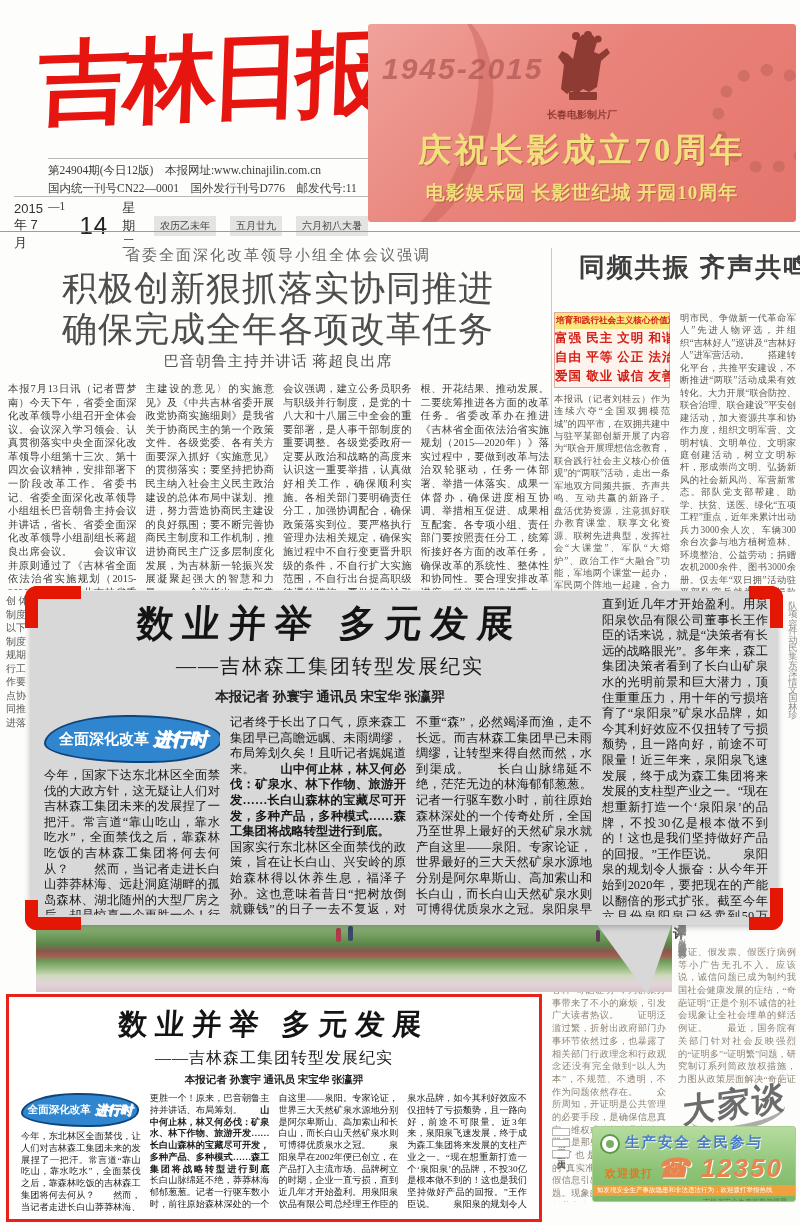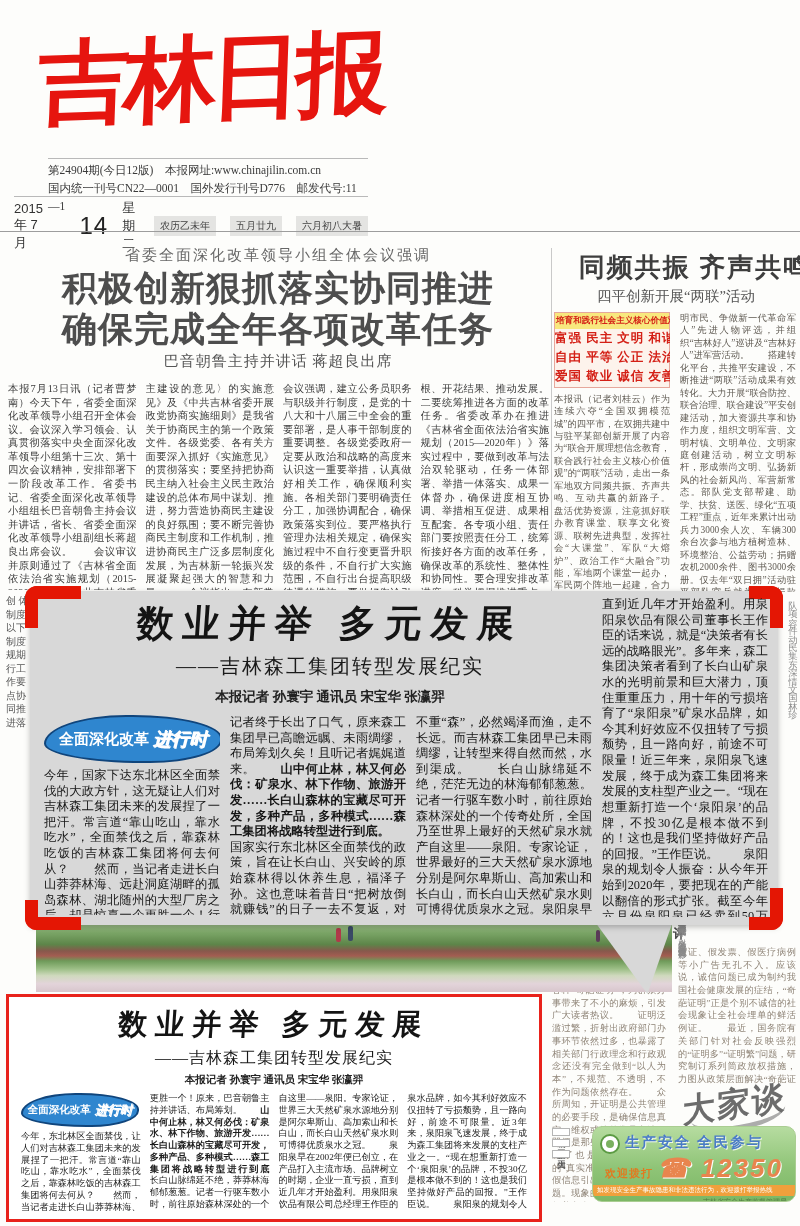--- a/index.html
+++ b/index.html
@@ -37,21 +37,21 @@
     font-size:19px; font-weight:bold; color:#f2e07c; letter-spacing:1px;
     text-shadow:1px 1px 0 rgba(150,60,50,.45); }
   .banner-reel { position:absolute; right:-26px; top:40px; width:110px; height:110px; border-radius:50%;
     border:12px dotted rgba(190,100,92,.55); }
   .banner-ribbon { position:absolute; left:-30px; top:-20px; width:150px; height:240px; border-radius:50%;
     border-right:18px solid rgba(200,95,88,.45); transform:rotate(18deg); }
 
   
   .lead-kicker { left:8px; top:246px; width:540px; text-align:center; font-size:15px; color:#666; letter-spacing:2px; }
   .lead-headline { left:8px; top:268px; width:540px; text-align:center; font-size:35px; line-height:1.16;
-    font-weight:bold; color:#4d4d4d; font-family:"Liberation Sans",sans-serif; letter-spacing:1px; }
+    font-weight:normal; color:#4d4d4d; font-family:"Liberation Sans",sans-serif; letter-spacing:1px; }
   .lead-byline { left:8px; top:352px; width:540px; text-align:center; font-size:15px; color:#555; letter-spacing:1px; }
   .lead-body { left:8px; top:382px; width:541px; height:208px; display:flex; gap:9px; }
   .lead-col { flex:1; font-size:10.3px; line-height:1.32; color:#3c3c3c; text-align:justify; overflow:hidden; }
   .vline { width:1px; background:#c9c9c9; }
 
   
   .ra-headline { left:575px; top:250px; width:240px; text-align:center; font-size:26px; font-weight:bold;
     color:#3e3e3e; letter-spacing:2px; }
   .ra-subhead { left:556px; top:287px; width:240px; text-align:center; font-size:14.5px; color:#555; }
   .ra-cols { left:554px; top:312px; width:242px; height:280px; display:flex; gap:10px; }
@@ -130,21 +130,21 @@
   .cm-name { left:682px; top:1082px; font-size:33px; font-weight:bold; color:#6c6c6c;
     transform:rotate(-8deg) skewX(-8deg); letter-spacing:2px; z-index:2; }
   .cm-swoosh { left:690px; top:1096px; width:96px; height:34px; border-bottom:5px solid #8a8a8a;
     border-radius:50%; transform:rotate(-10deg); opacity:.7; }
 
   .editors { left:552px; top:1128px; width:18px; display:flex; flex-direction:column; gap:3px; z-index:2; }
   .ed-box { border:1px solid #b5b5b5; writing-mode:vertical-rl; font-size:8.5px; color:#555;
     padding:3px 1px; text-align:center; background:#fff; }
 
   
-  .ad { left:592px; top:1126px; width:204px; height:76px; border:1px solid #aacd92; border-radius:10px;
+  .ad { left:592px; top:1126px; width:204px; height:76px; border:1px solid #aacd92; border-radius:3px;
     background:linear-gradient(180deg,#b6dca0 0%,#8fc477 55%,#7cb765 100%); overflow:hidden; z-index:2;
     font-family:"Liberation Sans",sans-serif; }
   .ad-logo { position:absolute; left:7px; top:7px; width:20px; height:20px; border-radius:50%;
     background:#fff; border:2px solid #5c9b44; }
   .ad-logo::after { content:""; position:absolute; left:4px; top:4px; width:8px; height:8px;
     border-radius:50%; background:#7ab05f; }
   .ad-slogan { margin-top:6px; text-align:center; font-size:14.5px; font-weight:bold; color:#4a7bc8;
     letter-spacing:2px; text-shadow:1px 1px 0 #eef7e6; }
   .ad-row { display:flex; align-items:baseline; justify-content:center; gap:4px; margin-top:1px; }
   .ad-call { font-size:11px; font-weight:bold; color:#e07a20; letter-spacing:1px; }
@@ -171,39 +171,57 @@
   <div class="abs date-row">
     <span class="date-main">2015 年 7 月</span>
     <span class="date-day">14</span>
     <span class="date-week">星期二</span>
     <span class="cal-box">农历乙未年</span>
     <span class="cal-box">五月廿九</span>
     <span class="cal-box">六月初八大暑</span>
   </div>
   <div class="abs hairline" style="left:0; top:231px; width:800px; background:#9d9d9d;"></div>
 
+  <div class="abs banner">
+    <div class="banner-ribbon"></div>
+    <div class="banner-reel"></div>
+    <div class="banner-years">1945-2015</div>
+    <div class="banner-statue">
+      <svg width="58" height="76" viewBox="0 0 58 76">
+        <g fill="#8e3b33">
+          <rect x="16" y="62" width="28" height="8" rx="1"></rect>
+          <path d="M24 10 l6 -6 4 5 6 -4 4 7 -3 10 5 2 8 -6 3 5 -9 8 -4 26 -8 5 -6 -3 -5 4 -7 -2 -4 3 -6 -5 3 -24 -6 -8 4 -6 6 3 5 5z"></path>
+          <circle cx="23" cy="6" r="4"></circle>
+            <circle cx="35" cy="5" r="4"></circle>
+            <circle cx="45" cy="9" r="3.6"></circle>
+        </g>
+      </svg>
+    </div>
+    <div class="banner-seal">长春电影制片厂</div>
+    <div class="banner-title">庆祝长影成立70周年</div>
+    <div class="banner-sub">电影娱乐园 长影世纪城 开园10周年</div>
+  </div>
 
   <div class="abs lead-kicker">省委全面深化改革领导小组全体会议强调</div>
   <div class="abs lead-headline">
     <div>积极创新狠抓落实协同推进</div>
     <div>确保完成全年各项改革任务</div>
   </div>
   <div class="abs lead-byline">巴音朝鲁主持并讲话 蒋超良出席</div>
 
   <div class="abs lead-body">
     <div class="lead-col">本报7月13日讯（记者曹梦南）今天下午，省委全面深化改革领导小组召开全体会议。会议深入学习领会、认真贯彻落实中央全面深化改革领导小组第十三次、第十四次会议精神，安排部署下一阶段改革工作。省委书记、省委全面深化改革领导小组组长巴音朝鲁主持会议并讲话，省长、省委全面深化改革领导小组副组长蒋超良出席会议。　　会议审议并原则通过了《吉林省全面依法治省实施规划（2015-2020年）》《中共吉林省委贯彻〈中共中央关于加强社会主义协商民主建设的意见〉的实施意见》及《中共吉林省委开展政党协商实施细则》《中共吉林省委关于进一步激发人才活力服务创新驱动发展战略的若干意见》及《吉林省重大科技项目研发人才团队支持计划实施办法》《吉林省科技项目研发人才引进服务办法》《吉林省高</div>
     <div class="lead-col">主建设的意见〉的实施意见》及《中共吉林省委开展政党协商实施细则》是我省关于协商民主的第一个政策文件。各级党委、各有关方面要深入抓好《实施意见》的贯彻落实；要坚持把协商民主纳入社会主义民主政治建设的总体布局中谋划、推进，努力营造协商民主建设的良好氛围；要不断完善协商民主制度和工作机制，推进协商民主广泛多层制度化发展，为吉林新一轮振兴发展凝聚起强大的智慧和力量。　　会议指出，在新常态下实施创新驱动战略，打造经济发展新引擎，必须抓住人才这个关键。此次审议通过的“一个意见、三个办法”是新形势下我省人才工作的重要遵循，是人才服务创新驱动发展战略的重要举措。省人才办要抓好组织实施工作，划定重点任务分工，明确责任部门、工作标准、时间进度，各相关部门要</div>
     <div class="lead-col">会议强调，建立公务员职务与职级并行制度，是党的十八大和十八届三中全会的重要部署，是人事干部制度的重要调整。各级党委政府一定要从政治和战略的高度来认识这一重要举措，认真做好相关工作，确保顺利实施。各相关部门要明确责任分工，加强协调配合，确保政策落实到位。要严格执行管理办法相关规定，确保实施过程中不自行变更晋升职级的条件，不自行扩大实施范围，不自行出台提高职级待遇的措施。要做好舆论引导工作，把政策宣传好，把好事办好。　　会议指出，考试招生制度是国家基本教育制度，是人才培养的枢纽环节。各地和相关部门，要通过深化改革，切实改进招生计划分配方式，形成分类考试、综合评价、多元录取的考试招生模式；要充分利用新闻媒体，宣传普及《改革方案》的相关内</div>
     <div class="lead-col">根、开花结果、推动发展。二要统筹推进各方面的改革任务。省委改革办在推进《吉林省全面依法治省实施规划（2015—2020年）》落实过程中，要做到改革与法治双轮驱动，任务一体部署、举措一体落实、成果一体督办，确保进度相互协调、举措相互促进、成果相互配套。各专项小组、责任部门要按照责任分工，统筹衔接好各方面的改革任务，确保改革的系统性、整体性和协同性。要合理安排改革进度，科学把握推进重点、先后顺序和主攻方向，确保如期完成各项改革任务。要实化细化改革成果，确保改革质量和效果，防止改革泛化、流于形式。三要发挥好试点对改革全局的示范和带动作用。各专项小组、责任部门要把中央在我省开展的试点作为改革的重要任务，落实责任主体，明确试点方向，强化制度创新，为全国提供可复制、可推广的“吉林经</div>
   </div>
 
   <div class="abs vline" style="left:551px; top:248px; height:344px;"></div>
 
   <div class="abs ra-headline">同频共振 齐声共鸣</div>
-  <div class="abs ra-subhead">四平创新开展“两联”活动</div>
   <div class="abs ra-cols">
     <div class="ra-col">
       <div class="values-box">
         <div class="values-title">培育和践行社会主义核心价值观</div>
         <div class="values-row">富强 民主 文明 和谐</div>
         <div class="values-row">自由 平等 公正 法治</div>
         <div class="values-row">爱国 敬业 诚信 友善</div>
       </div>
       <span>本报讯（记者刘桂云）作为连续六夺“全国双拥模范城”的四平市，在双拥共建中与驻平某部创新开展了内容为“联合开展理想信念教育，联合践行社会主义核心价值观”的“两联”活动，走出一条军地双方同频共振、齐声共鸣、互动共赢的新路子。　　盘活优势资源，注意抓好联办教育课堂、联享文化资源、联树先进典型，发挥社会“大课堂”、军队“大熔炉”、政治工作“大融合”功能，军地两个课堂一起办，军民两个阵地一起建，合力打造优秀教育场所、精品教育课堂、集群教育基地。举办2届传统道德文化公益论坛，为官兵持续开展精品课堂式教育；尝试驻地开放式教学，挂牌成立红色、改革、警示、国防4类14个教学基地，在重大节日、纪念日、祭奠日，组织官兵11批2000余人次参观见学，仪</span>
     </div>

